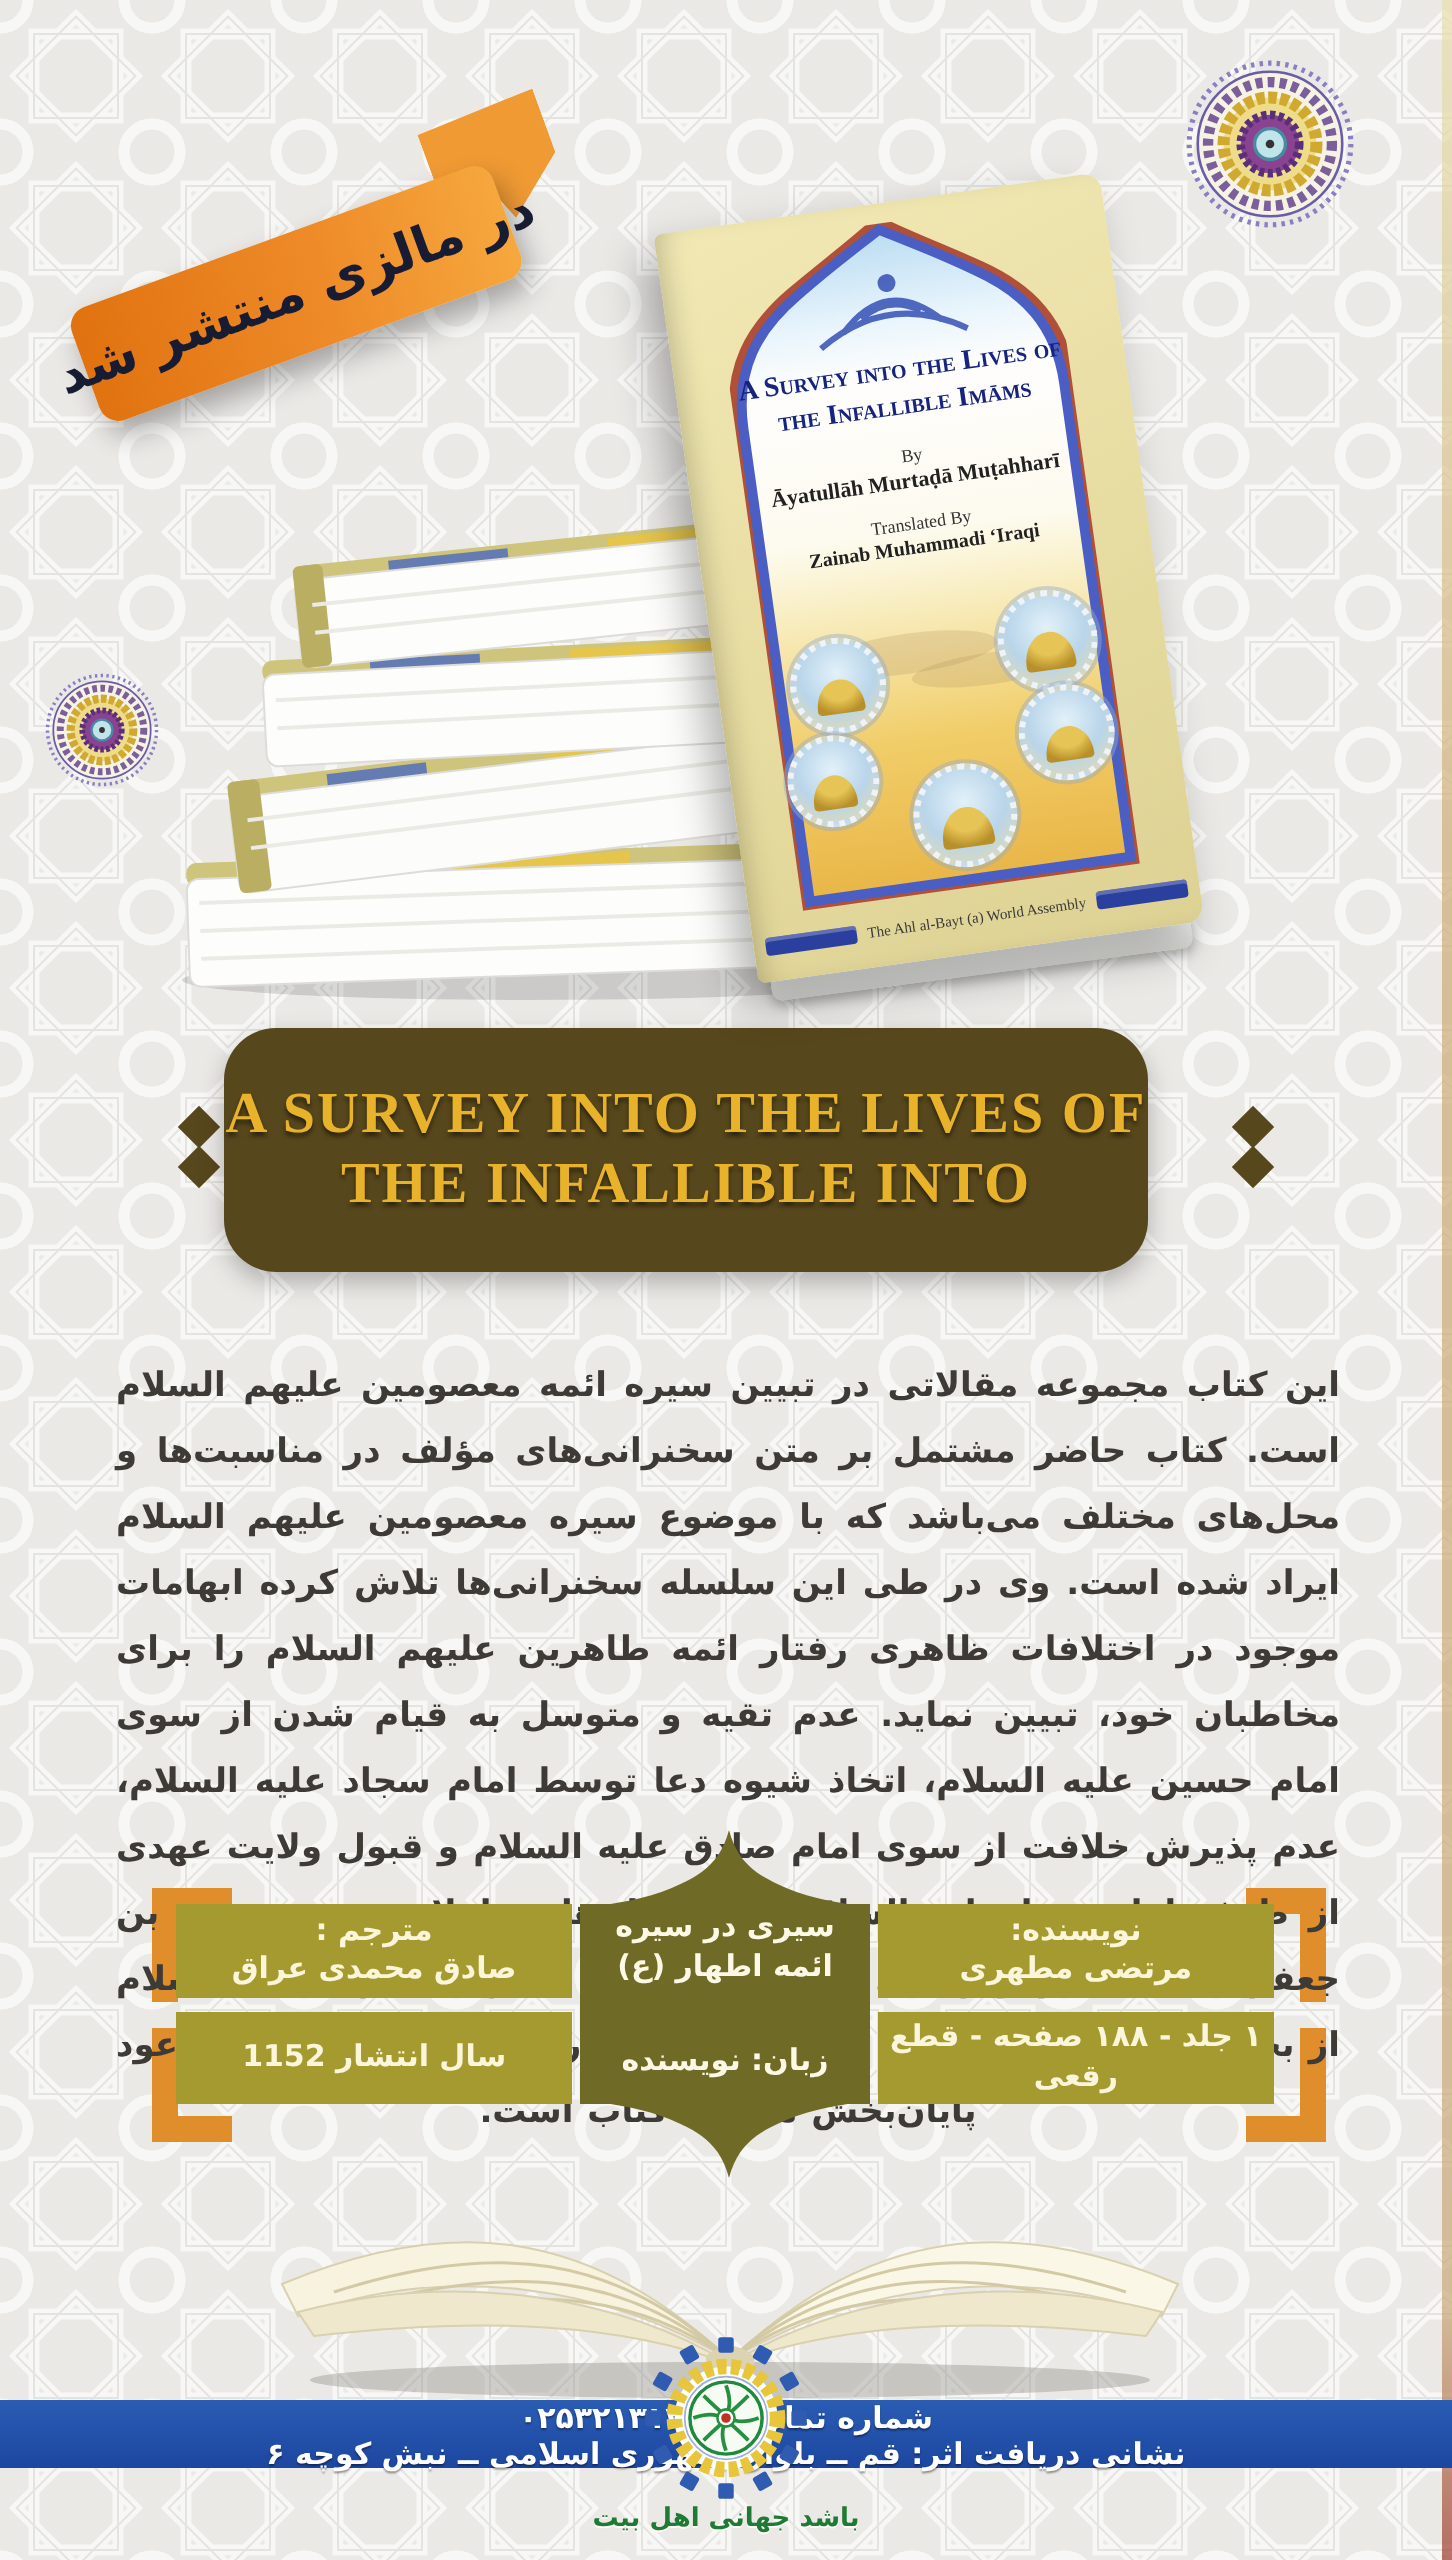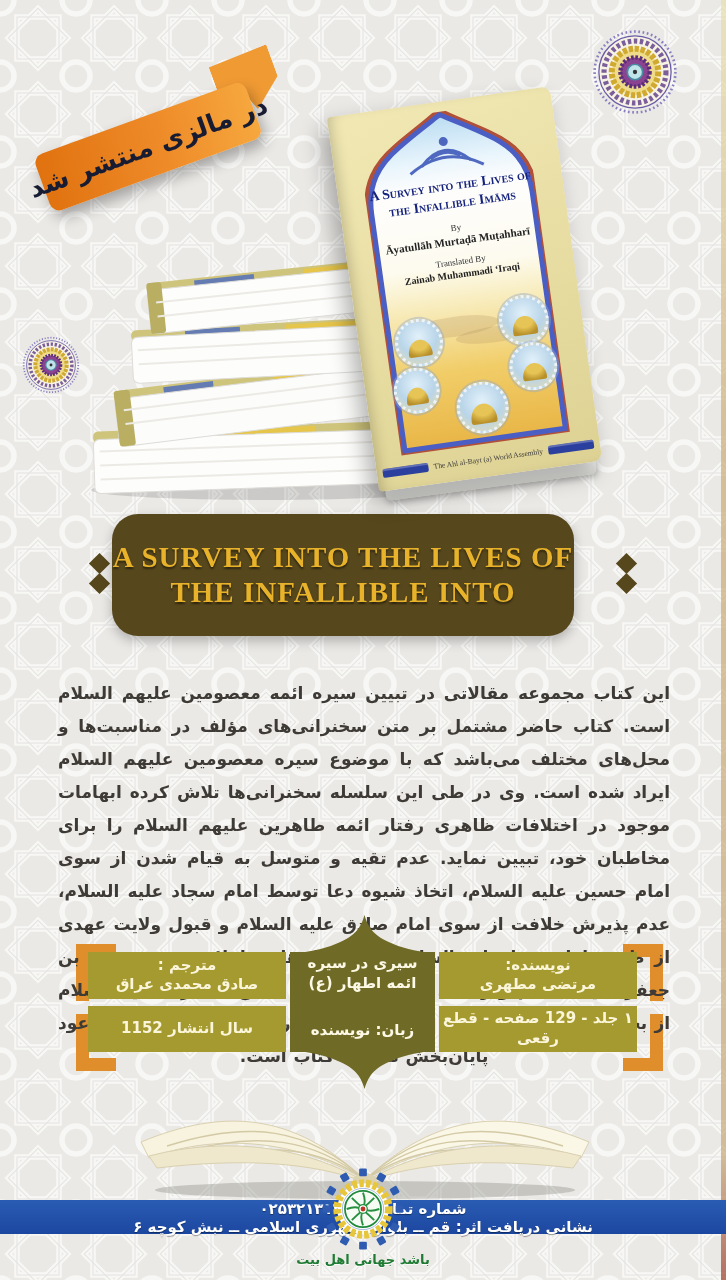--- a/index.html
+++ b/index.html
@@ -247,21 +247,21 @@
   <div class="bracket br-bl"></div>
   <div class="bracket br-tr"></div>
   <div class="bracket br-br"></div>
 
   <div class="info-table">
     <div class="col col-side">
       <div class="cell">
         <div>نویسنده:</div>
         <div>مرتضی مطهری</div>
       </div>
-      <div class="cell">۱ جلد - 129 صفحه - قطع رقعی</div>
+      <div class="cell">۱ جلد - ۱۸۸ صفحه - قطع رقعی</div>
     </div>
     <div class="col col-title">
       <svg class="dome dome-top" viewBox="0 0 151 38" preserveAspectRatio="none">
         <path d="M0,38 C18,36 34,33 48,27 C58,23 64,19 69,13 C72,9 74,5 75.5,0 C77,5 79,9 82,13 C87,19 93,23 103,27 C117,33 133,36 151,38 Z" fill="#6f6b26"></path>
       </svg>
       <svg class="dome dome-bottom" viewBox="0 0 151 38" preserveAspectRatio="none">
         <path d="M0,38 C18,36 34,33 48,27 C58,23 64,19 69,13 C72,9 74,5 75.5,0 C77,5 79,9 82,13 C87,19 93,23 103,27 C117,33 133,36 151,38 Z" fill="#6f6b26"></path>
       </svg>
       <div class="cell">سیری در سیره ائمه اطهار (ع)</div>
       <div class="cell">زبان: نویسنده</div>

